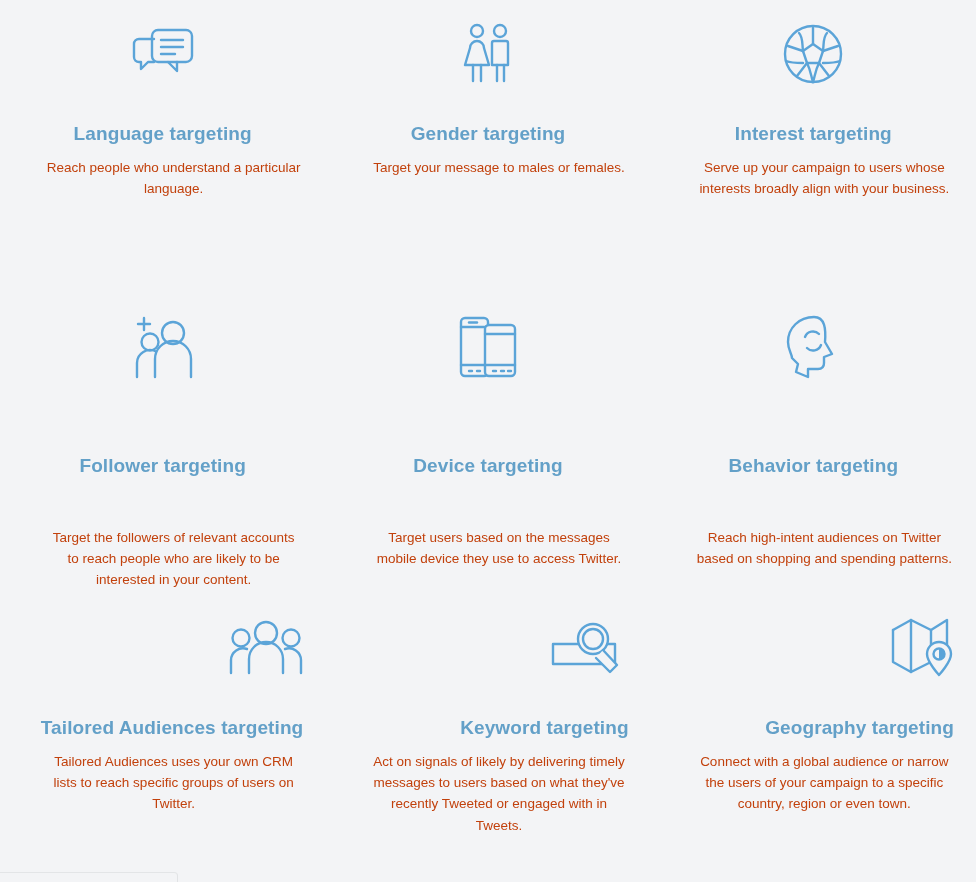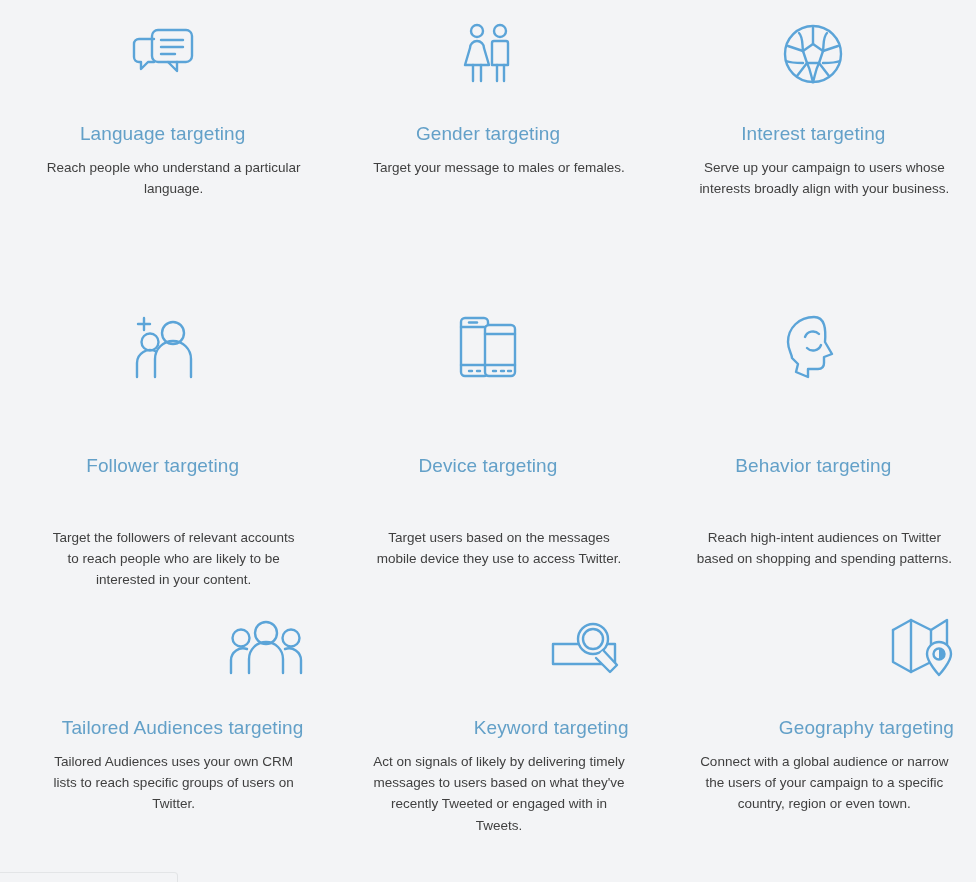--- a/index.html
+++ b/index.html
@@ -43,31 +43,31 @@
     align-items: center;
     justify-content: center;
   }
   .icon-wrap svg {
     display: block;
     overflow: visible;
   }
 
   .feature-title {
     font-size: 19px;
-    font-weight: 400;
+    font-weight: 700;
     color: #63a0c8;
     letter-spacing: 0.1px;
     margin-top: 33px;
     line-height: 1.2;
     white-space: nowrap;
   }
 
   .feature-desc {
     font-size: 13.5px;
-    color: #404040;
+    color: #c2410c;
     line-height: 1.58;
     margin-top: 11px;
     max-width: 278px;
     white-space: pre-wrap;
     margin-left: 22px;
   }
 
   
   .bottom-artifact {
     position: absolute;

